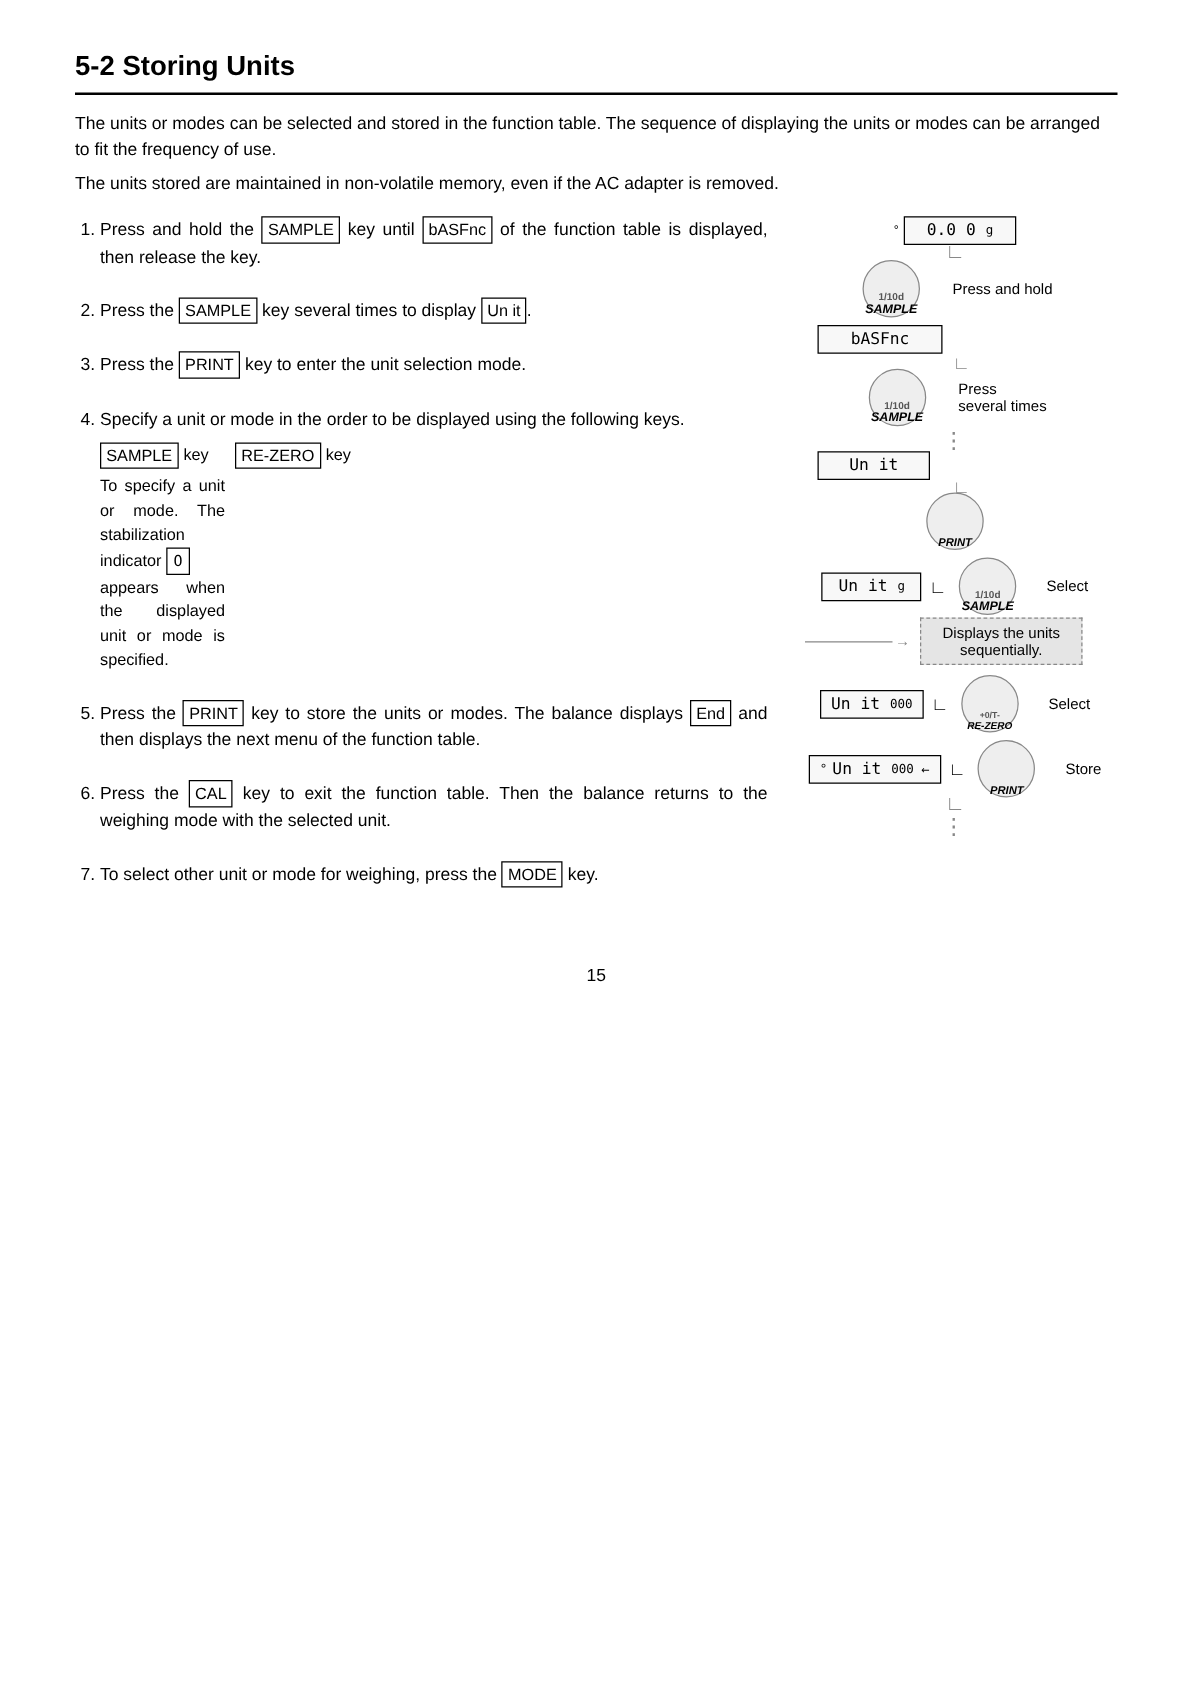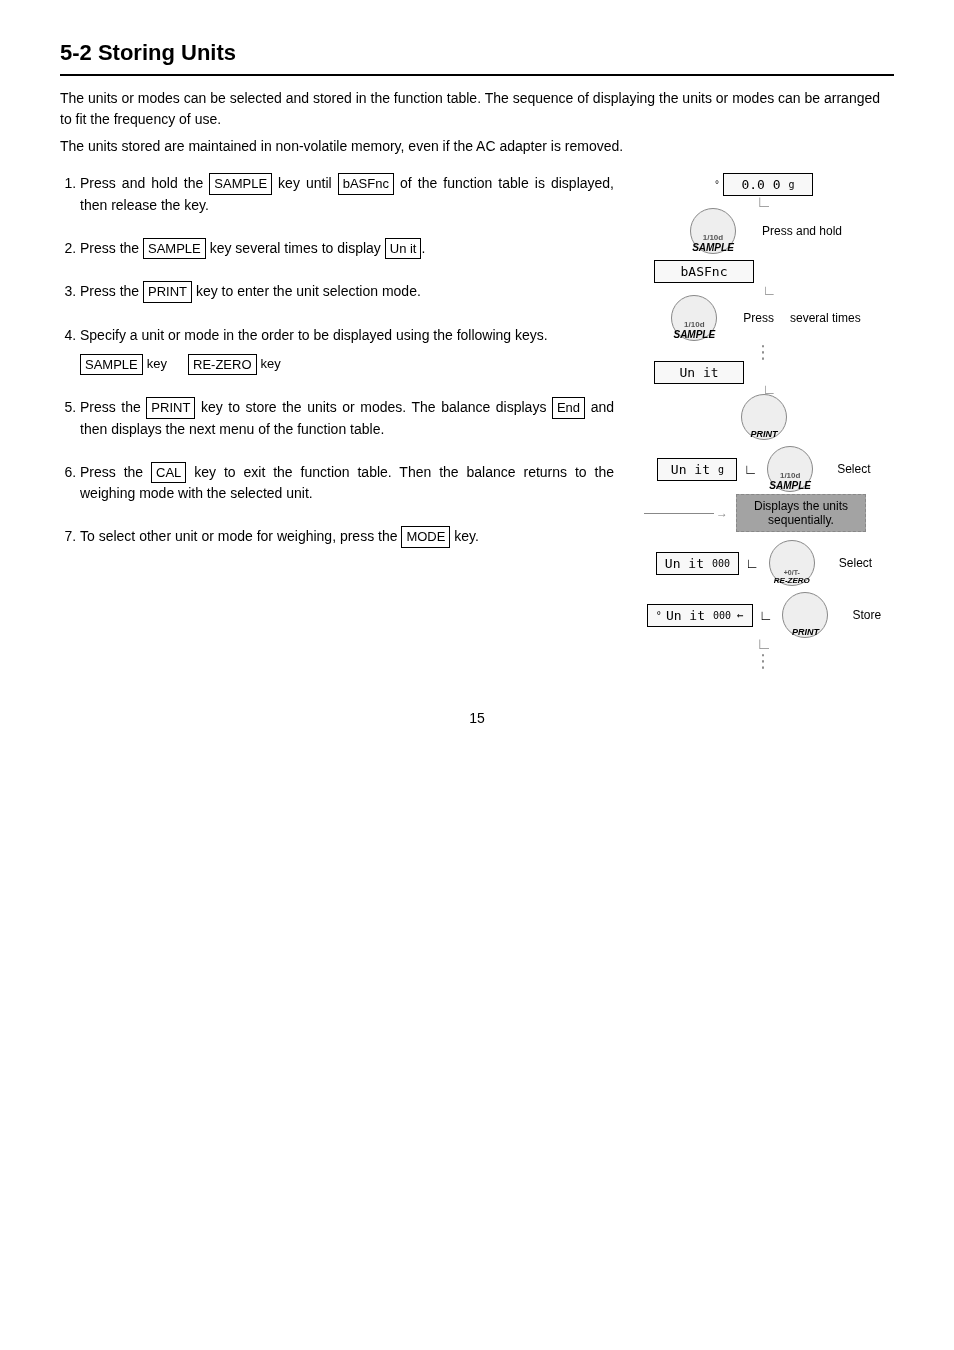--- a/index.html
+++ b/index.html
@@ -167,21 +167,21 @@
     .dots-row {
       display: flex;
       justify-content: center;
       font-size: 18px;
       color: #888;
       letter-spacing: 2px;
       height: 14px;
     }
     .select-note {
       border: 1px dashed #888;
-      background: #a3a3a3;
+      background: #e5e5e5;
       font-size: 12px;
       padding: 4px 6px;
       text-align: center;
       max-width: 130px;
       margin-left: 8px;
     }
     .arrow-right {
       font-size: 14px;
       color: #000;
       margin: 0 2px;
@@ -218,20 +218,27 @@
       </li>
       <li>
         <span>Specify a unit or mode in the order to be displayed using the following keys.</span>
         <div class="key-table">
           <div class="key-cell">
             <span class="key-box">SAMPLE</span> key
           </div>
           <div class="key-cell">
             <span class="key-box">RE-ZERO</span> key
           </div>
+          <div class="key-desc">
+            <span>To specify a unit or mode. The stabilization indicator</span>
+            <span class="stab-indicator"> 
+                <span>O</span>
+              </span>
+            <br><span>appears when the displayed unit or mode is specified.</span>
+          </div>
         </div>
       </li>
       <li>
         <span>Press the <span class="key-box">PRINT</span> key to store the units or modes. The balance displays <span class="key-box"> End </span> and then displays the next menu of the function table.</span>
       </li>
       <li>
         <span>Press the <span class="key-box">CAL</span> key to exit the function table. Then the balance returns to the weighing mode with the selected unit.</span>
       </li>
       <li>
         <span>To select other unit or mode for weighing, press the <span class="key-box">MODE</span> key.</span>
@@ -265,21 +272,21 @@
           <div class="diag-screen" style="min-width:100px;">
             <span>bASFnc</span>
           </div>
         </div>
         <div class="arrow-down-sm">∟</div>
         <div style="display:flex;align-items:center;width:100%;justify-content:center;gap:6px;">
           <div class="diag-btn">
             <span class="btn-top">1/10d</span>
             <span class="btn-main">SAMPLE</span>
           </div>
-          <div style="display:flex;flex-direction:row;">
+          <div style="display:flex;flex-direction:column;">
             <span class="diag-label">Press</span>
             <span class="diag-label">several times</span>
           </div>
         </div>
         <div class="dots-row">⋮</div>
       </div>
 
       <div class="diag-section">
         <div style="display:flex;align-items:center;justify-content:flex-start;width:100%;padding-left:20px;">
           <div class="diag-screen" style="min-width:90px;">

